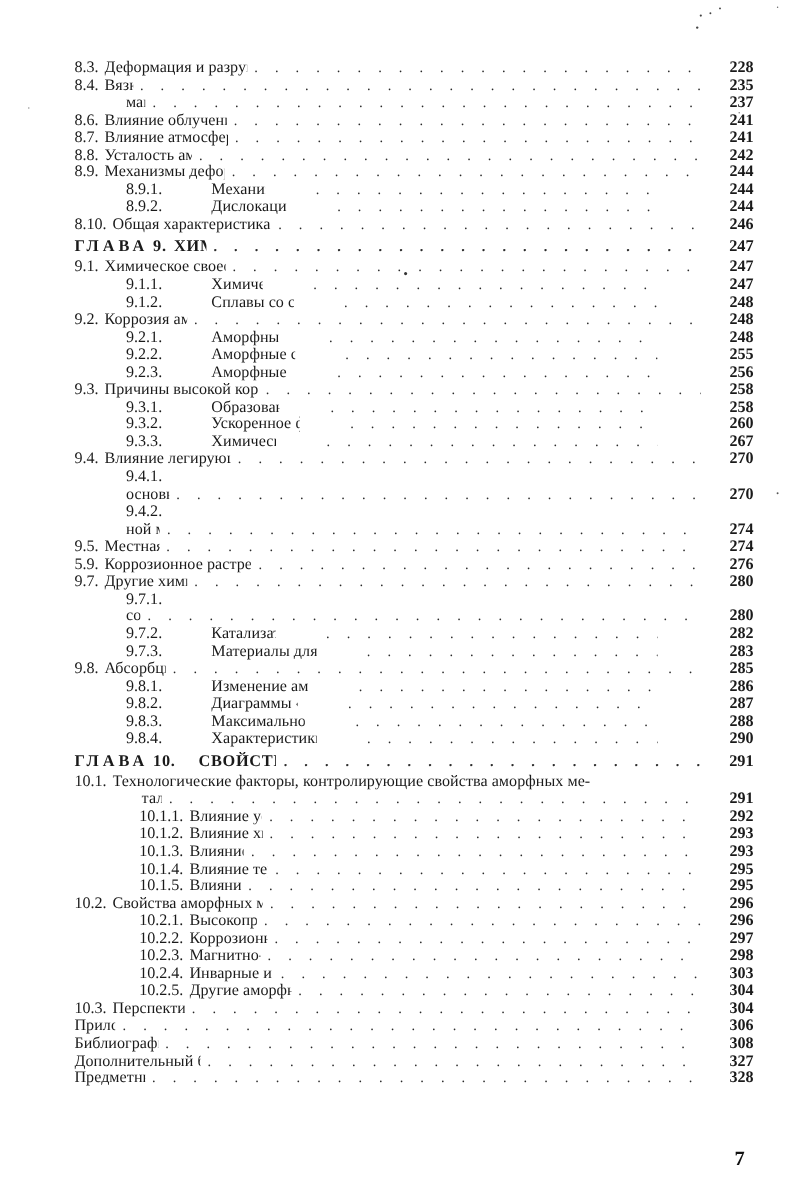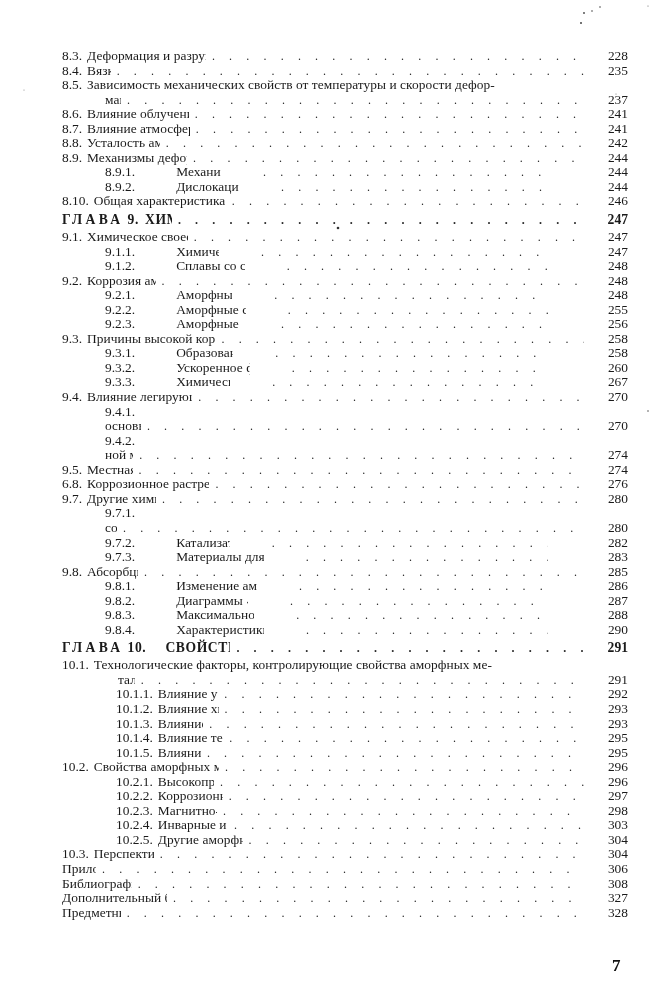--- a/index.html
+++ b/index.html
@@ -49,20 +49,21 @@
       overflow: hidden;
       margin: 0 6px 0 6px;
       color: #2a2a2a;
       letter-spacing: 5.6px;
       font-size: 12px;
       min-width: 0;
     }
     .row .page-no {
       flex: 0 0 38px;
       text-align: right;
+      font-weight: bold;
     }
     .row.lvl1 { padding-left: 0; }
     .row.lvl2 { padding-left: 43px; gap: 36px; }
     .row.lvl3 { padding-left: 0; }
     .row.cont1 { padding-left: 43px; }
     .row.cont2 { padding-left: 43px; }
     .row.cont3 { padding-left: 56px; }
     .row.lvl2b { padding-left: 54px; }
     .row.chapter {
       font-weight: bold;
@@ -104,25 +105,20 @@
         <span class="title">Деформация и разрушение при комнатных температурах</span>
         <span class="leader">. . . . . . . . . . . . . . . . . . . . . . . . . . . . . . . . . . . . . . . . . . . . . . . . . . . . . . . . . . . . </span>
         <span class="page-no">228</span>
       </div>
       <div class="row lvl1">
         <span class="num">8.4.</span>
         <span class="title">Вязкость</span>
         <span class="leader">. . . . . . . . . . . . . . . . . . . . . . . . . . . . . . . . . . . . . . . . . . . . . . . . . . . . . . . . . . . . </span>
         <span class="page-no">235</span>
       </div>
-      <div class="row lvl1">
-        <span class="num">8.5.</span>
-        <span class="title">Зависимость механических свойств от температуры и скорости дефор-</span>
-        <span class="page-no"></span>
-      </div>
       <div class="row cont1">
         <span class="title">мации</span>
         <span class="leader">. . . . . . . . . . . . . . . . . . . . . . . . . . . . . . . . . . . . . . . . . . . . . . . . . . . . . . . . . . . . </span>
         <span class="page-no">237</span>
       </div>
       <div class="row lvl1">
         <span class="num">8.6.</span>
         <span class="title">Влияние облучения на механические свойства</span>
         <span class="leader">. . . . . . . . . . . . . . . . . . . . . . . . . . . . . . . . . . . . . . . . . . . . . . . . . . . . . . . . . . . . </span>
         <span class="page-no">241</span>
@@ -258,21 +254,21 @@
         <span class="leader">. . . . . . . . . . . . . . . . . . . . . . . . . . . . . . . . . . . . . . . . . . . . . . . . . . . . . . . . . . . . </span>
         <span class="page-no">274</span>
       </div>
       <div class="row lvl1">
         <span class="num">9.5.</span>
         <span class="title">Местная коррозия</span>
         <span class="leader">. . . . . . . . . . . . . . . . . . . . . . . . . . . . . . . . . . . . . . . . . . . . . . . . . . . . . . . . . . . . </span>
         <span class="page-no">274</span>
       </div>
       <div class="row lvl1">
-        <span class="num">6.8.</span>
+        <span class="num">5.9.</span>
         <span class="title">Коррозионное растрескивание и водородное охрупчивание</span>
         <span class="leader">. . . . . . . . . . . . . . . . . . . . . . . . . . . . . . . . . . . . . . . . . . . . . . . . . . . . . . . . . . . . </span>
         <span class="page-no">276</span>
       </div>
       <div class="row lvl1">
         <span class="num">9.7.</span>
         <span class="title">Другие химические свойства</span>
         <span class="leader">. . . . . . . . . . . . . . . . . . . . . . . . . . . . . . . . . . . . . . . . . . . . . . . . . . . . . . . . . . . . </span>
         <span class="page-no">280</span>
       </div>

